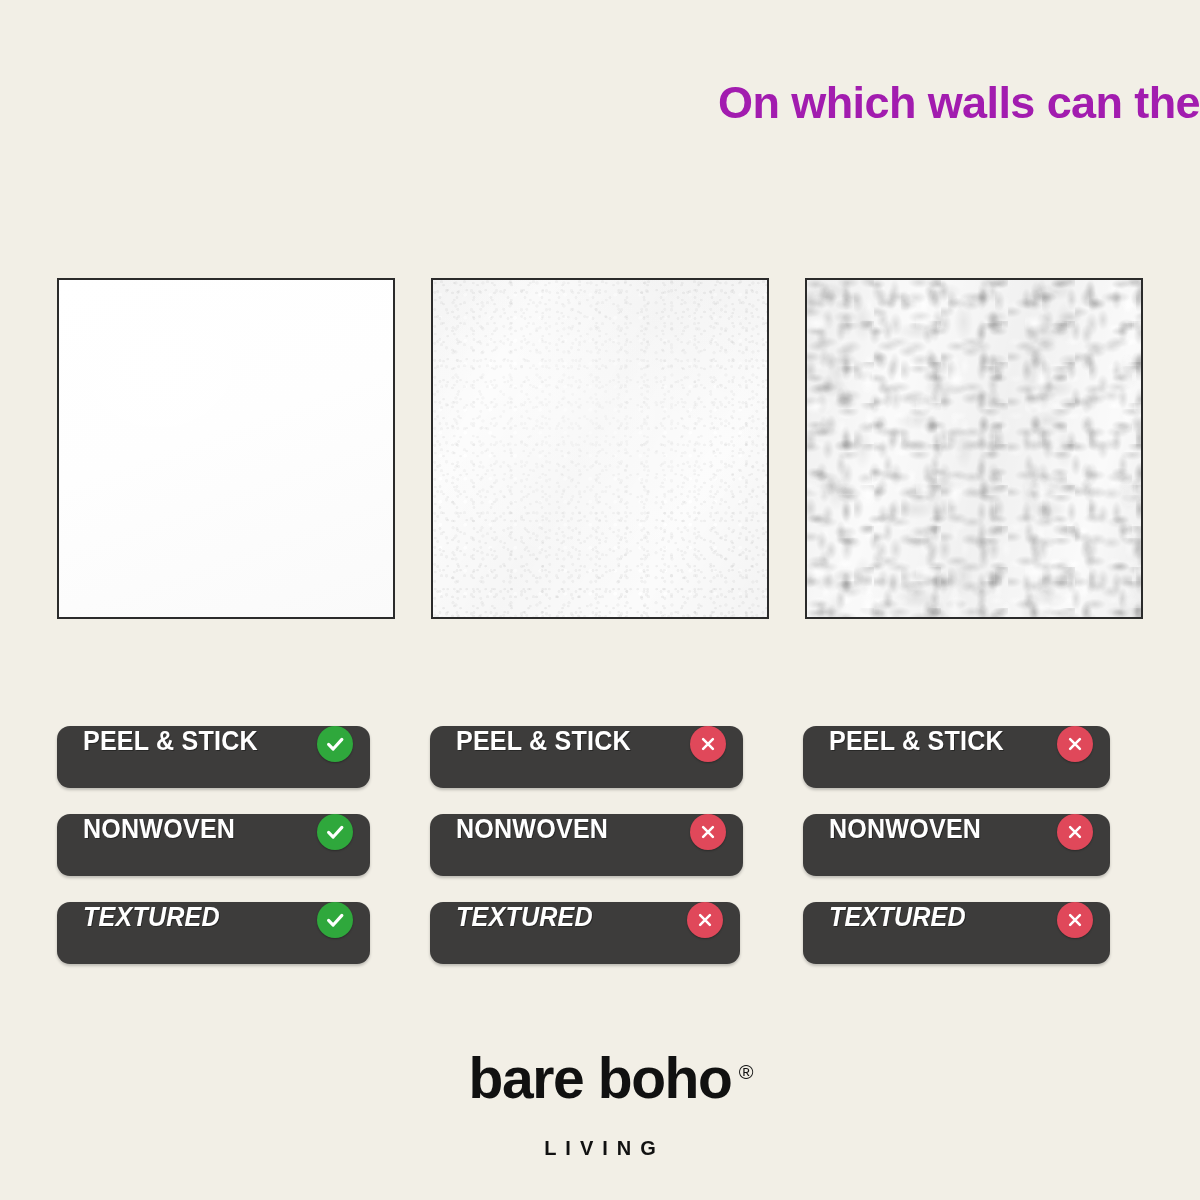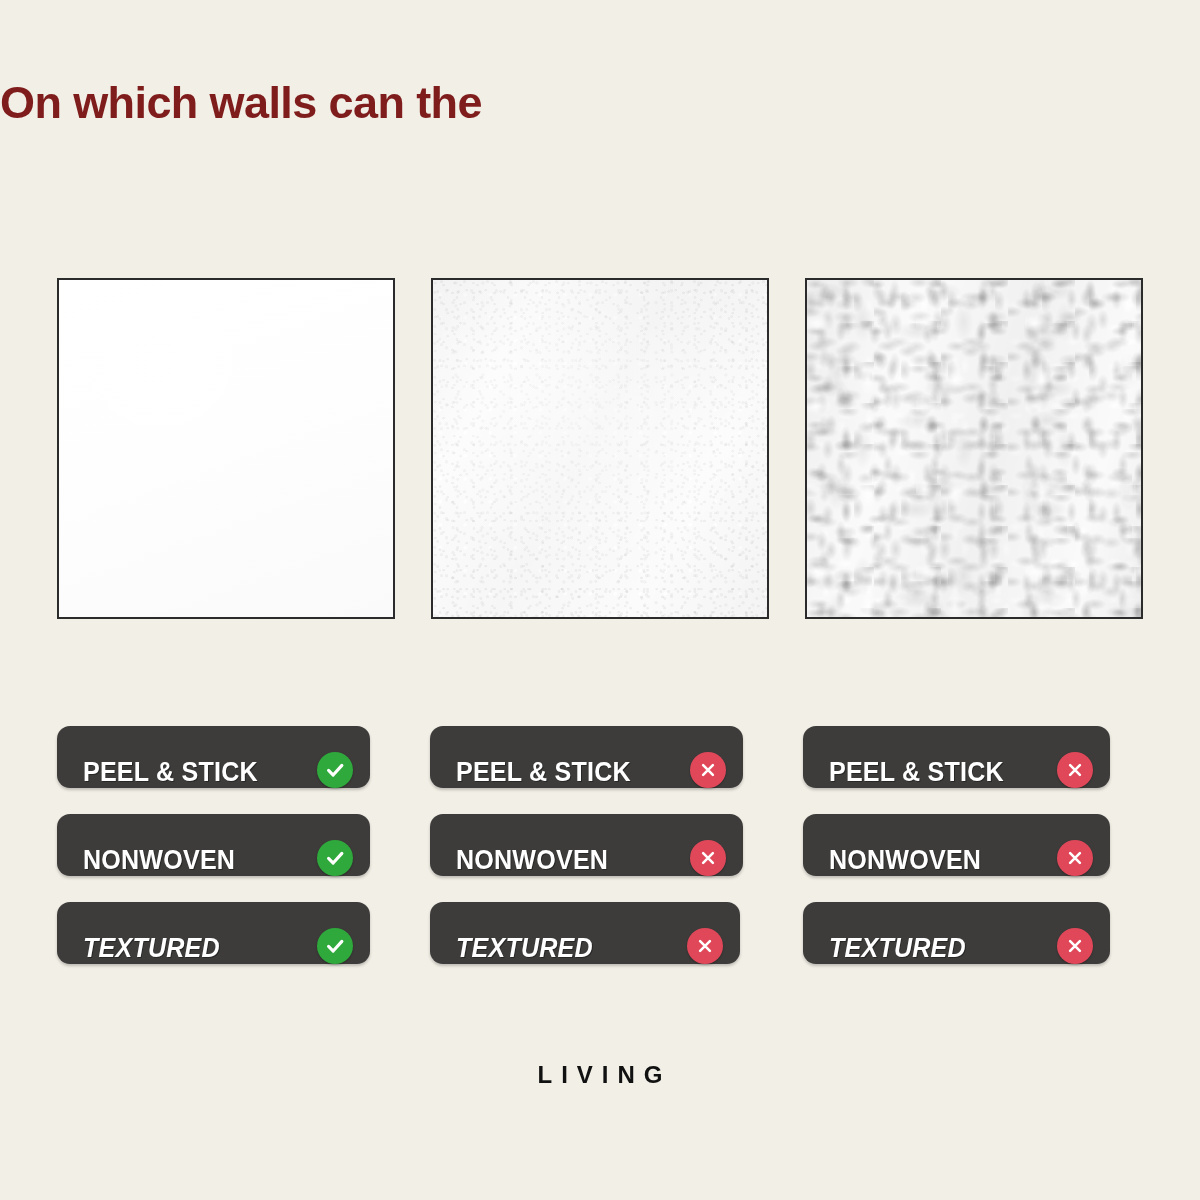--- a/index.html
+++ b/index.html
@@ -15,26 +15,26 @@
     overflow: hidden;
     position: relative;
   }
 
   
   .headline {
     position: absolute;
     left: 0;
     top: 74px;
     width: 1200px;
-    text-align: left;
+    text-align: right;
     font-size: 45px;
     line-height: 58px;
     font-weight: bold;
     letter-spacing: -0.6px;
-    color: #7f1d1d;
+    color: #a21caf;
     font-family: "Liberation Sans", sans-serif;
   }
   .headline .l2 { display: block; }
 
   
   .panels {
     position: absolute;
     left: 57px;
     top: 278px;
     width: 1086px;
@@ -167,21 +167,21 @@
   .badge-col.c1 { left: 430px; width: 313px; }
   .badge-col.c2 { left: 803px; width: 307px; }
 
   .badge {
     height: 62px;
     margin-bottom: 26px;
     border-radius: 13px;
     background: #3D3C3B;
     box-shadow: 0 2px 3px rgba(0,0,0,0.22);
     display: flex;
-    align-items: flex-end;
+    align-items: flex-start;
     justify-content: space-between;
     padding: 0 17px 0 26px;
     box-sizing: border-box;
     position: relative;
   }
   .badge:last-child { margin-bottom: 0; font-style: italic; }
 
   
   .c0 .badge.r0 { width: 313px; }
   .c0 .badge.r1 { width: 313px; }
@@ -240,22 +240,22 @@
   .logo-reg {
     position: absolute;
     top: -6px;
     right: -22px;
     font-size: 20px;
     font-weight: normal;
     letter-spacing: 0;
     color: #111111;
   }
   .logo-sub {
-    margin-top: 15px;
-    font-size: 24px;
+    margin-top: 27px;
+    font-size: 20px;
     font-weight: bold;
     letter-spacing: 9px;
     color: #111111;
     text-indent: 9px;
     font-family: "Liberation Sans", sans-serif;
   }
 </style>
 </head>
 <body>
 
@@ -354,14 +354,18 @@
         <svg width="18" height="18" viewBox="0 0 24 24" aria-hidden="true">
           <path d="M5.5 5.5 L18.5 18.5 M18.5 5.5 L5.5 18.5" fill="none" stroke="#ffffff" stroke-width="3.4" stroke-linecap="round"></path>
         </svg>
       </span>
     </div>
   </div>
 
 </div>
 
 <div class="logo">
+  <div class="logo-word">
+    <span>bare boho</span>
+    <span class="logo-reg">®</span>
+  </div>
   <div class="logo-sub">LIVING</div>
 </div>
 
 </body></html>

